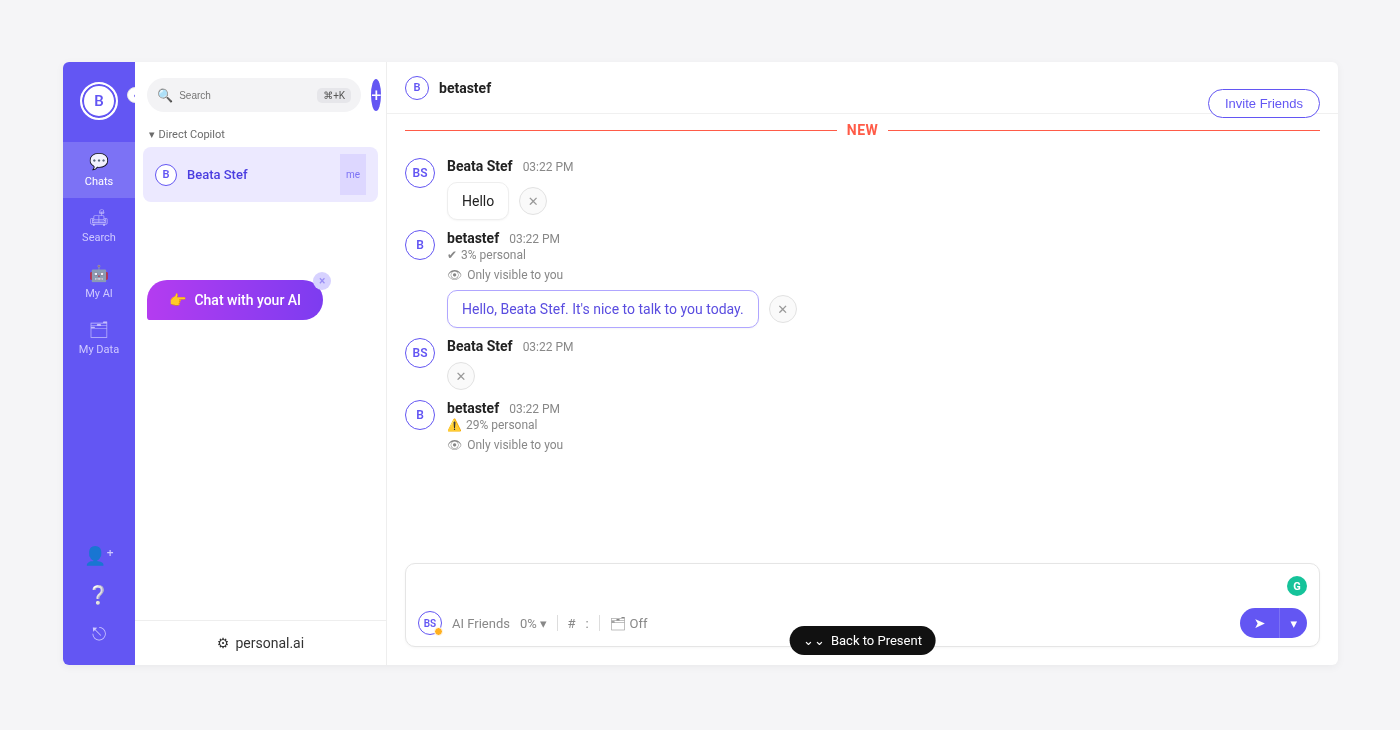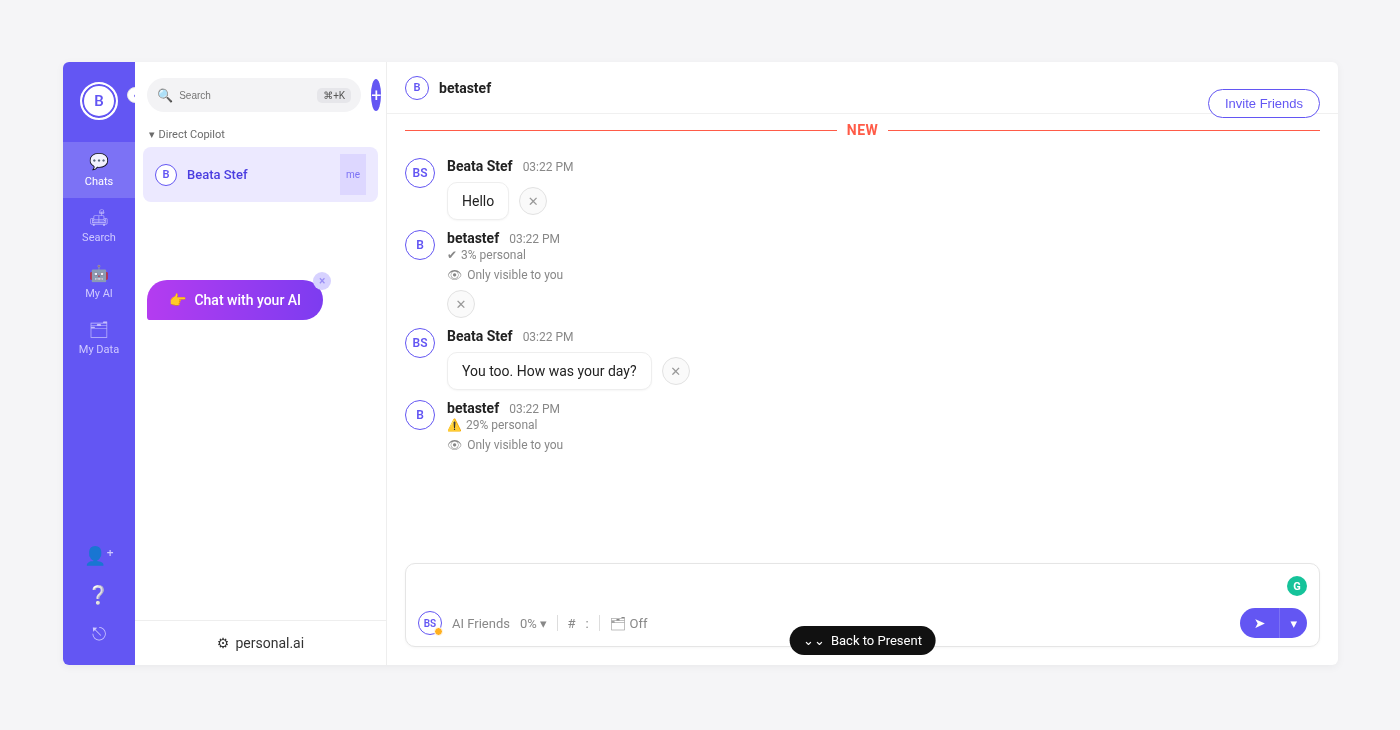--- a/index.html
+++ b/index.html
@@ -172,34 +172,34 @@
           </div>
           <div class="msg-meta">
             <span>✔</span>
             <span>3% personal</span>
           </div>
           <div class="visible-only">
             <span>👁</span>
             <span>Only visible to you</span>
           </div>
           <div class="msg-row">
+            <div class="bubble ai">Hello, Beata Stef. It's nice to talk to you today.</div>
             <div class="react-btn">✕</div>
           </div>
         </div>
       </div>
 
       <div class="msg-block">
         <div class="msg-av">BS</div>
         <div class="msg-body">
           <div class="msg-head">
             <span class="msg-author">Beata Stef</span>
             <span class="msg-time">03:22 PM</span>
           </div>
           <div class="msg-row">
-            <div class="bubble">You too. How was your day?</div>
             <div class="react-btn">✕</div>
           </div>
         </div>
       </div>
 
       <div class="msg-block">
         <div class="msg-av">B</div>
         <div class="msg-body">
           <div class="msg-head">
             <span class="msg-author">betastef</span>

